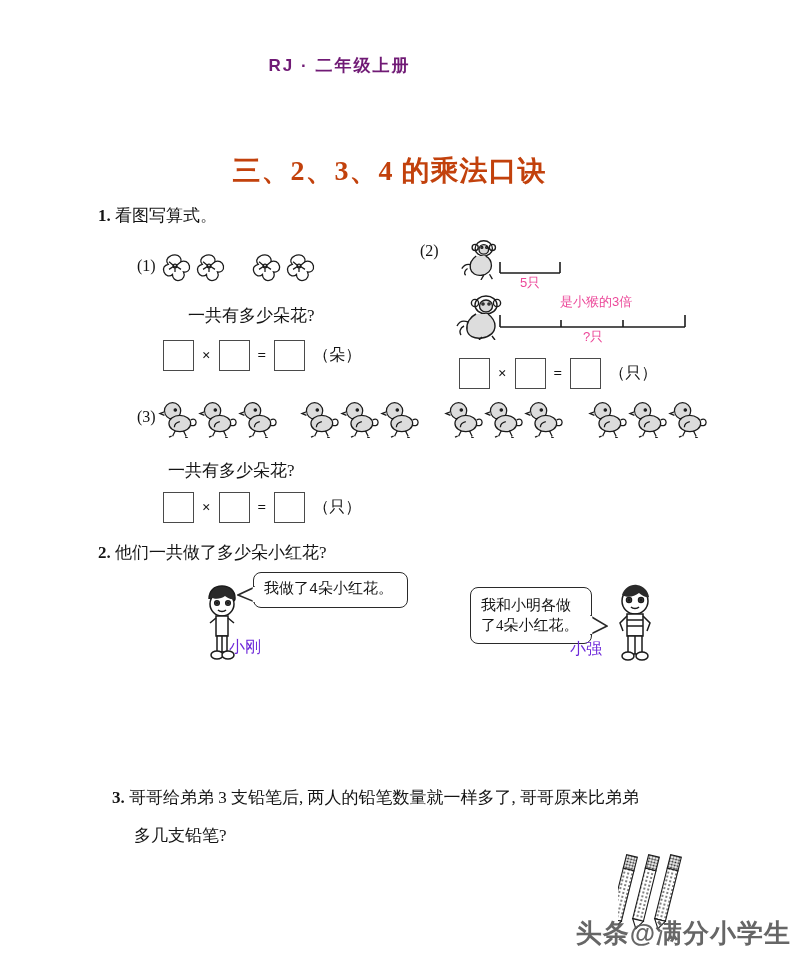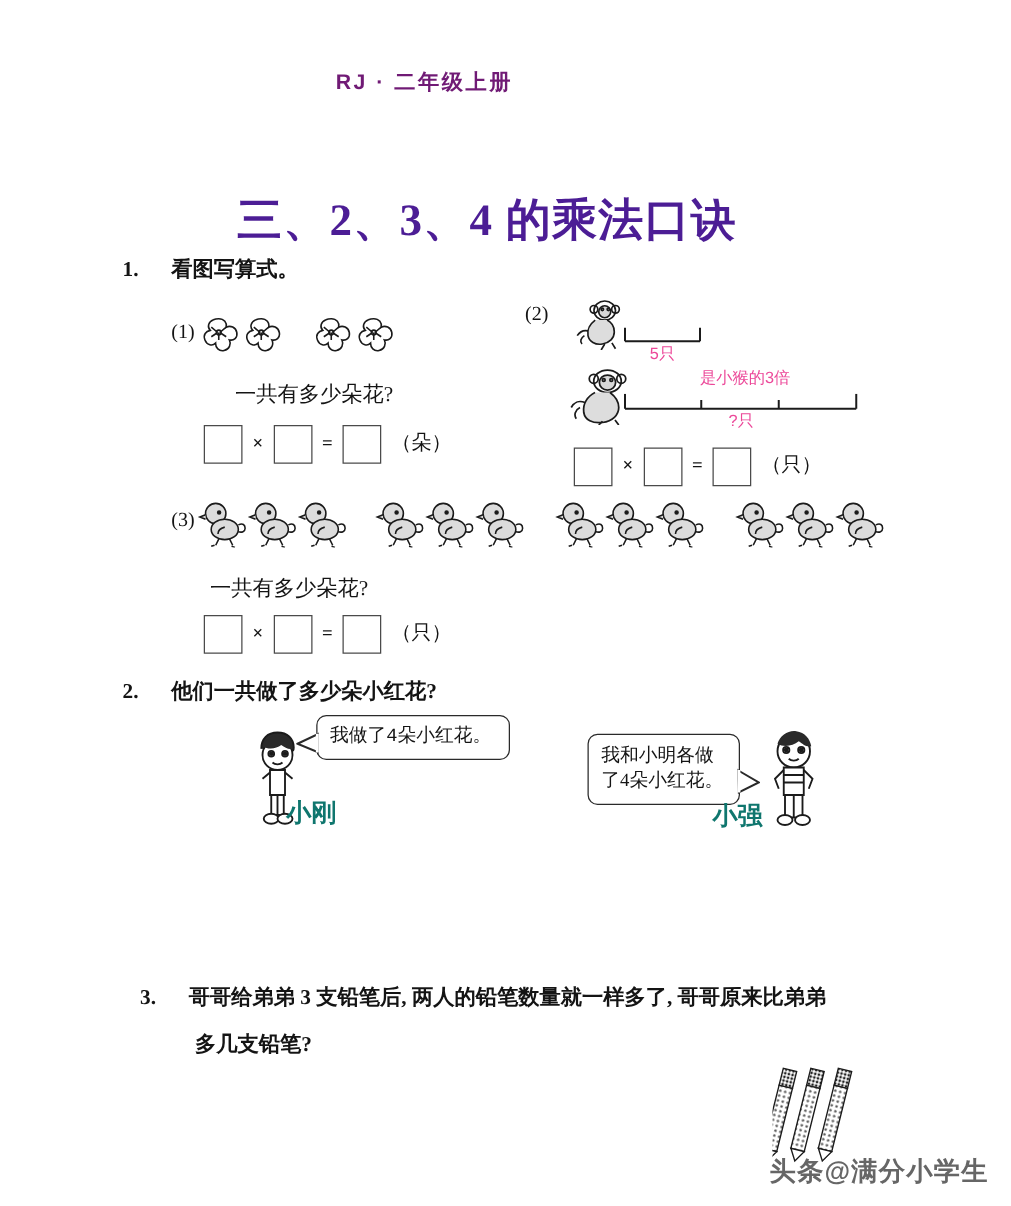--- a/index.html
+++ b/index.html
@@ -36,38 +36,38 @@
   
   .title {
     position: absolute;
     top: 152px;
     left: 0;
     width: 809px;
     text-align: center;
     padding-right: 30px;
   }
   .title-text {
-    font-size: 36px;
+    font-size: 28px;
     font-weight: 700;
     letter-spacing: 1px;
-    color: #4c1d95;
+    color: #c2410c;
   }
 
   
   .q {
     position: absolute;
     font-size: 17px;
     line-height: 1.55;
     color: #141414;
   }
   .q-num {
     font-weight: 700;
     font-family: "Liberation Serif", serif;
   }
-  .q-text { font-weight: 700; margin-left: 22px; }
+  .q-text { font-weight: 400; }
 
   
   .sub-label {
     font-size: 16px;
     color: #141414;
   }
 
   
   .eqrow {
     display: flex;
@@ -108,32 +108,32 @@
     border: 1.6px solid #2a2a2a;
     border-radius: 8px;
     background: #fff;
     font-size: 15px;
     line-height: 1.35;
     padding: 7px 10px;
     color: #141414;
     position: relative;
   }
   .name {
-    font-size: 20px;
-    font-weight: 700;
-    color: #0f766e;
+    font-size: 16px;
+    font-weight: 400;
+    color: #6d28d9;
   }
 
   
   .watermark {
     position: absolute;
     right: 18px;
     bottom: 14px;
     font-family: "Liberation Sans", "DejaVu Sans", sans-serif;
-    font-size: 21px;
+    font-size: 26px;
     font-weight: 700;
     color: #5a5a5a;
     letter-spacing: 1px;
     opacity: .92;
   }
 
   .nowrap { white-space: nowrap; }
 </style>
 </head>
 <body>

